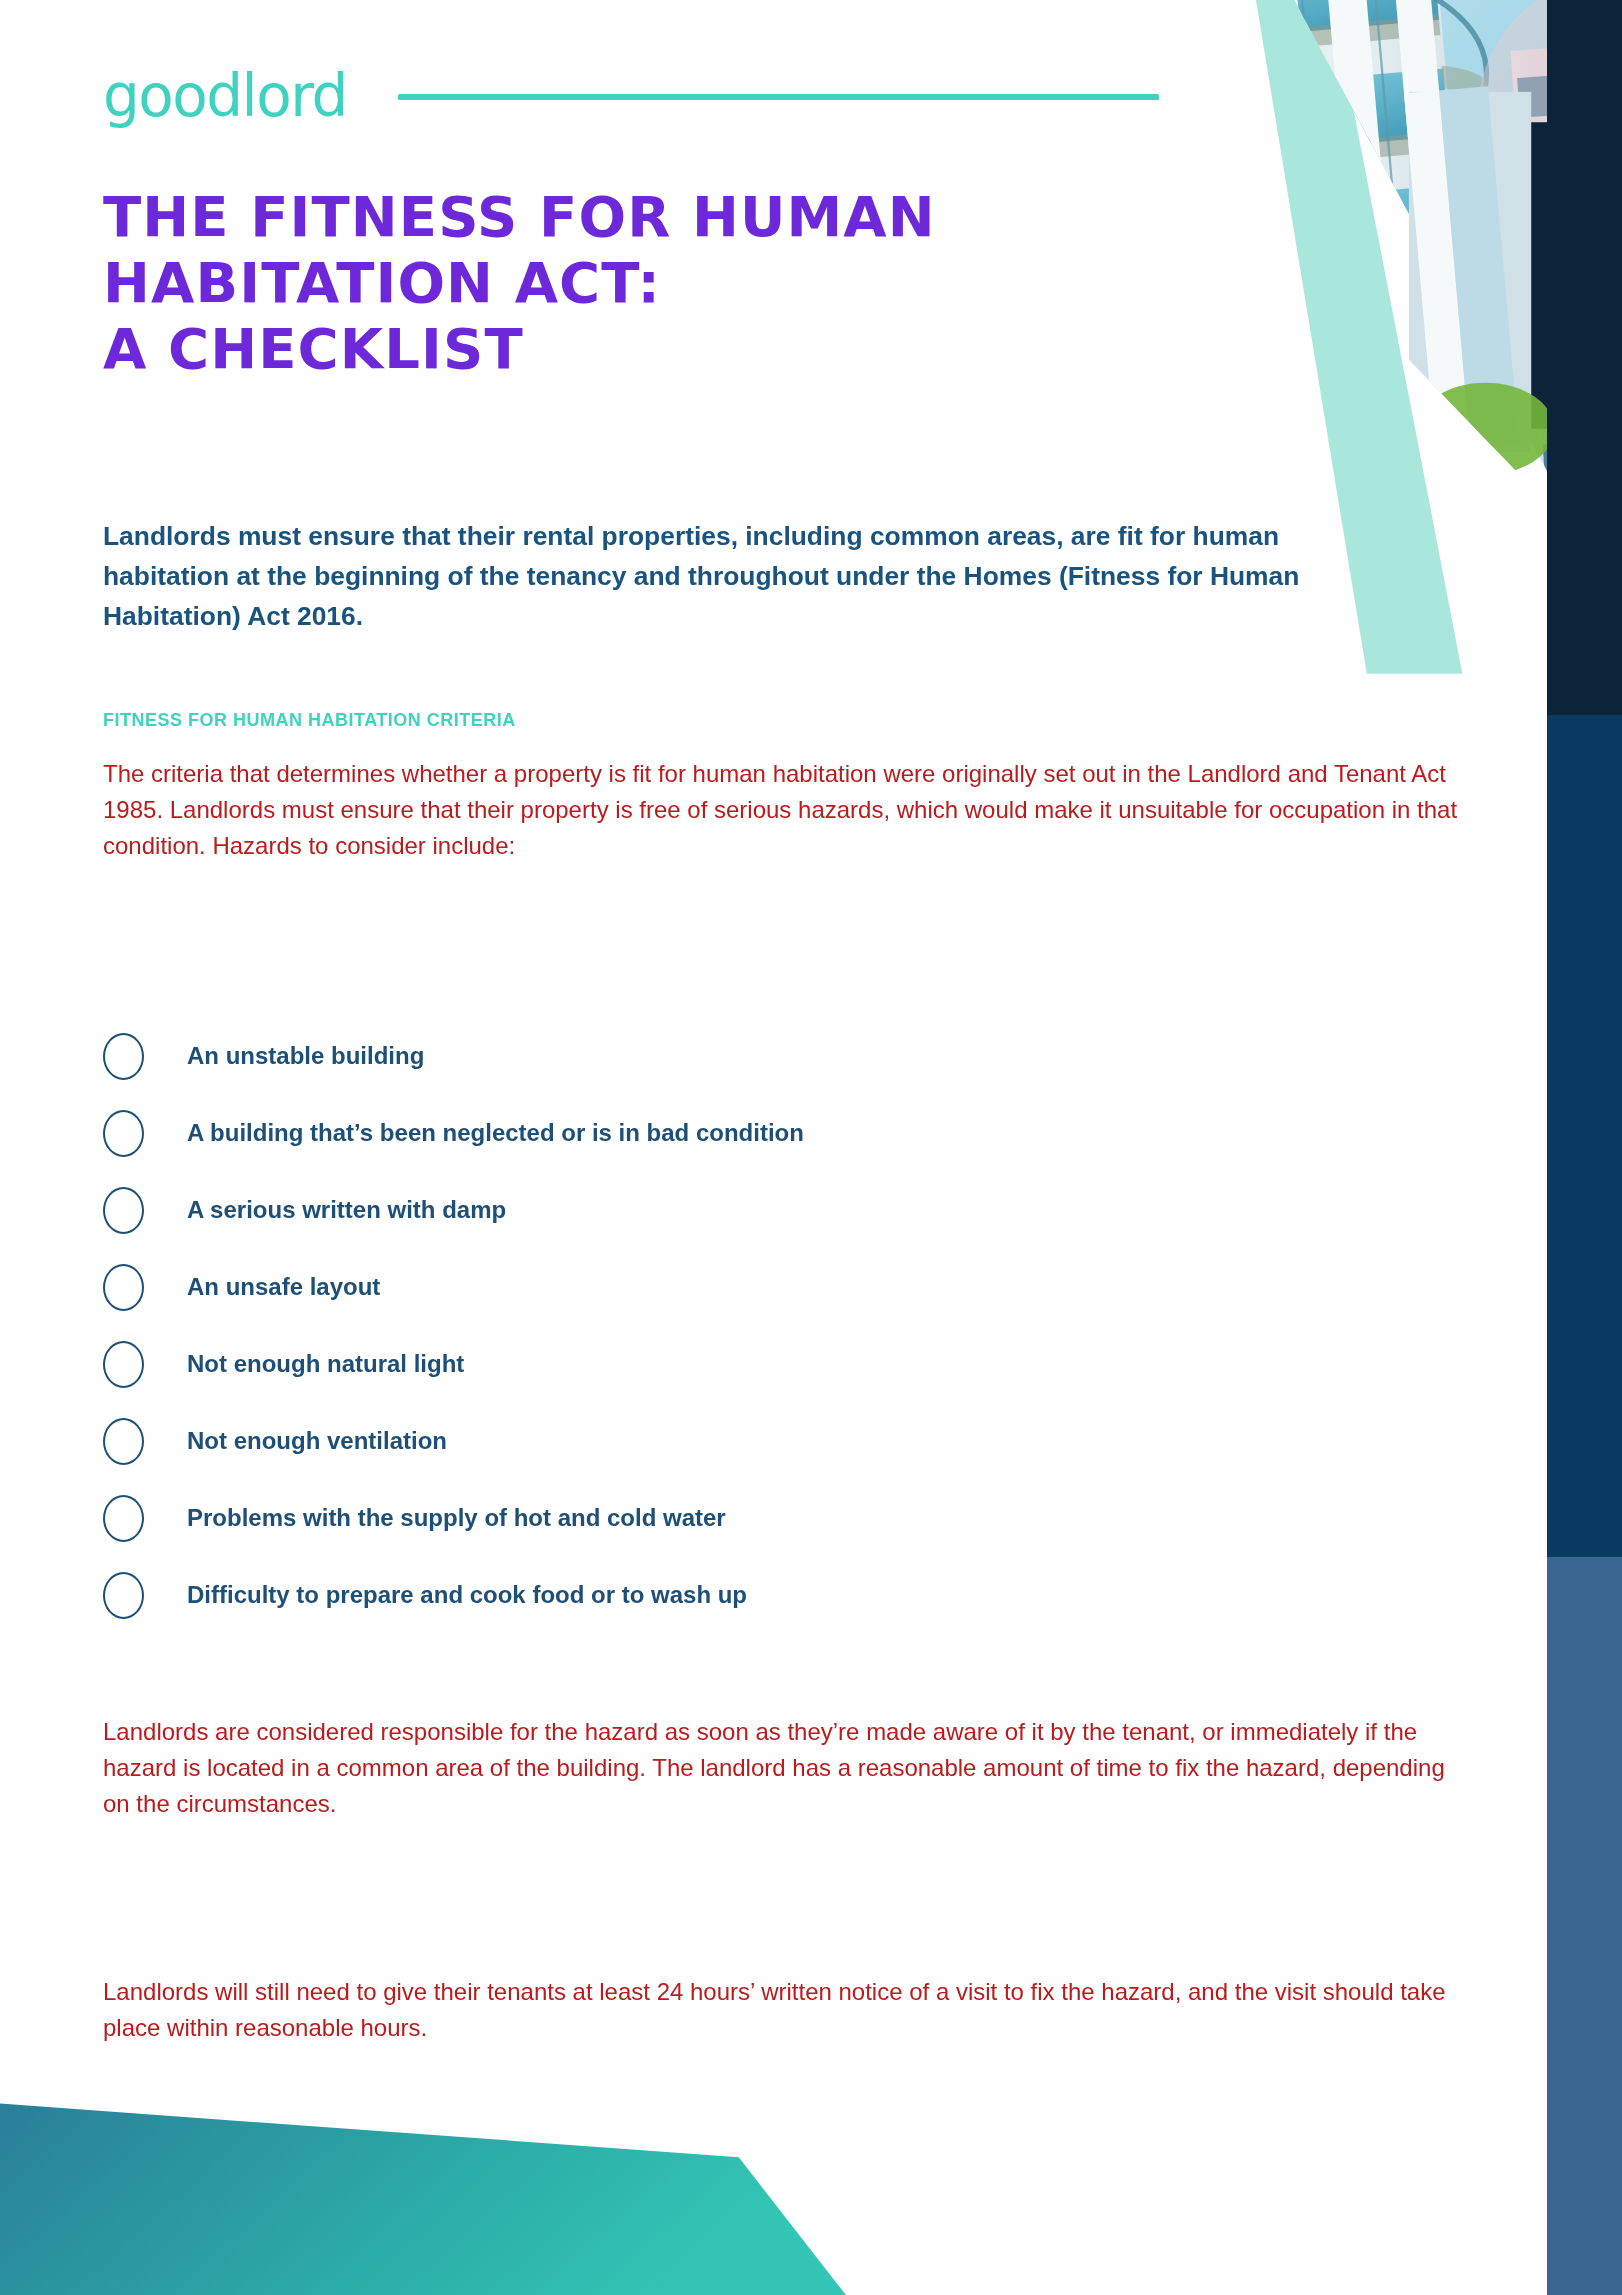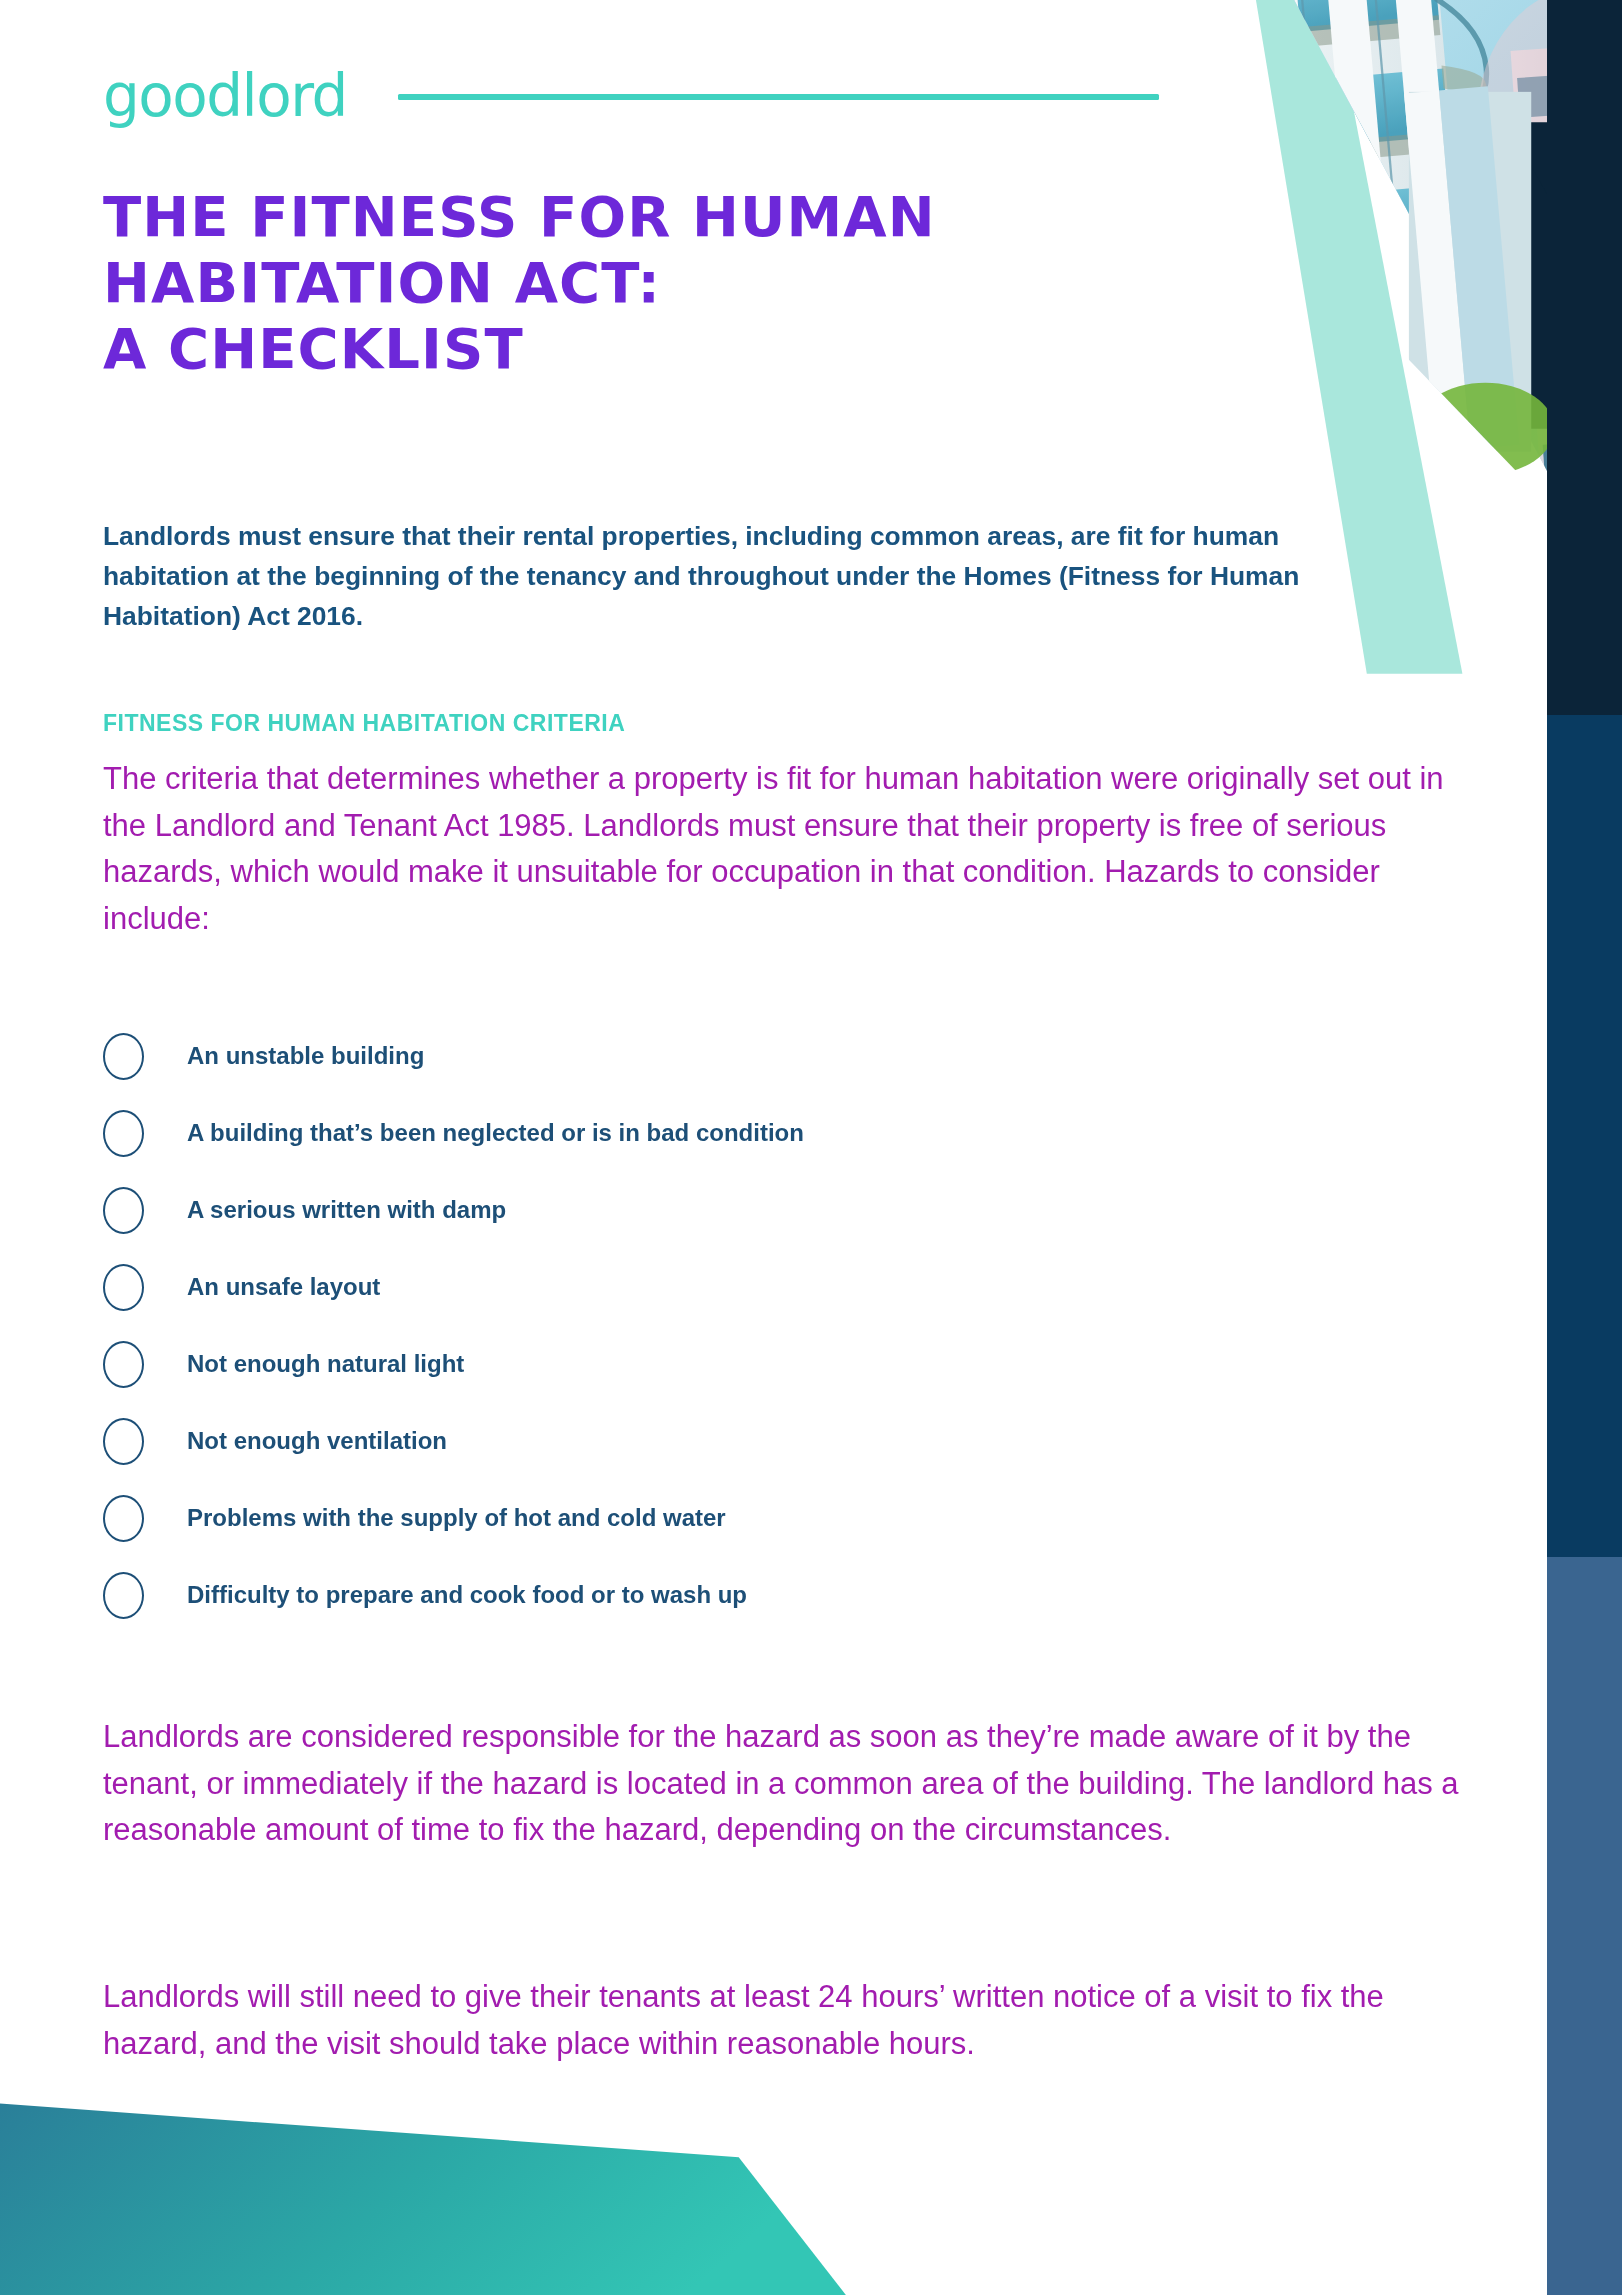--- a/index.html
+++ b/index.html
@@ -63,30 +63,30 @@
     position:absolute; left:103px; top:516px;
     width:1285px;
     font-size:26.4px; font-weight:700;
     line-height:1.52;
     color:#19537f;
   }
 
   
   .section-heading {
     position:absolute; left:103px; top:710px;
-    font-size:23px; font-weight:700;
+    font-size:18px; font-weight:700;
     letter-spacing:0.5px;
     color:#3fd2c0;
     text-transform:uppercase;
   }
   .body-copy {
     position:absolute; left:103px; width:1362px;
-    font-size:31px; font-weight:400;
+    font-size:24px; font-weight:400;
     line-height:1.5;
-    color:#a21caf;
+    color:#b91c1c;
   }
   #criteria-copy { top:756px; width:1370px; }
   #resp-copy     { top:1714px; width:1370px; }
   #notice-copy   { top:1974px; width:1370px; }
 
   
   .checklist {
     position:absolute; left:103px; top:1018px;
     width:1224px; list-style:none;
   }

